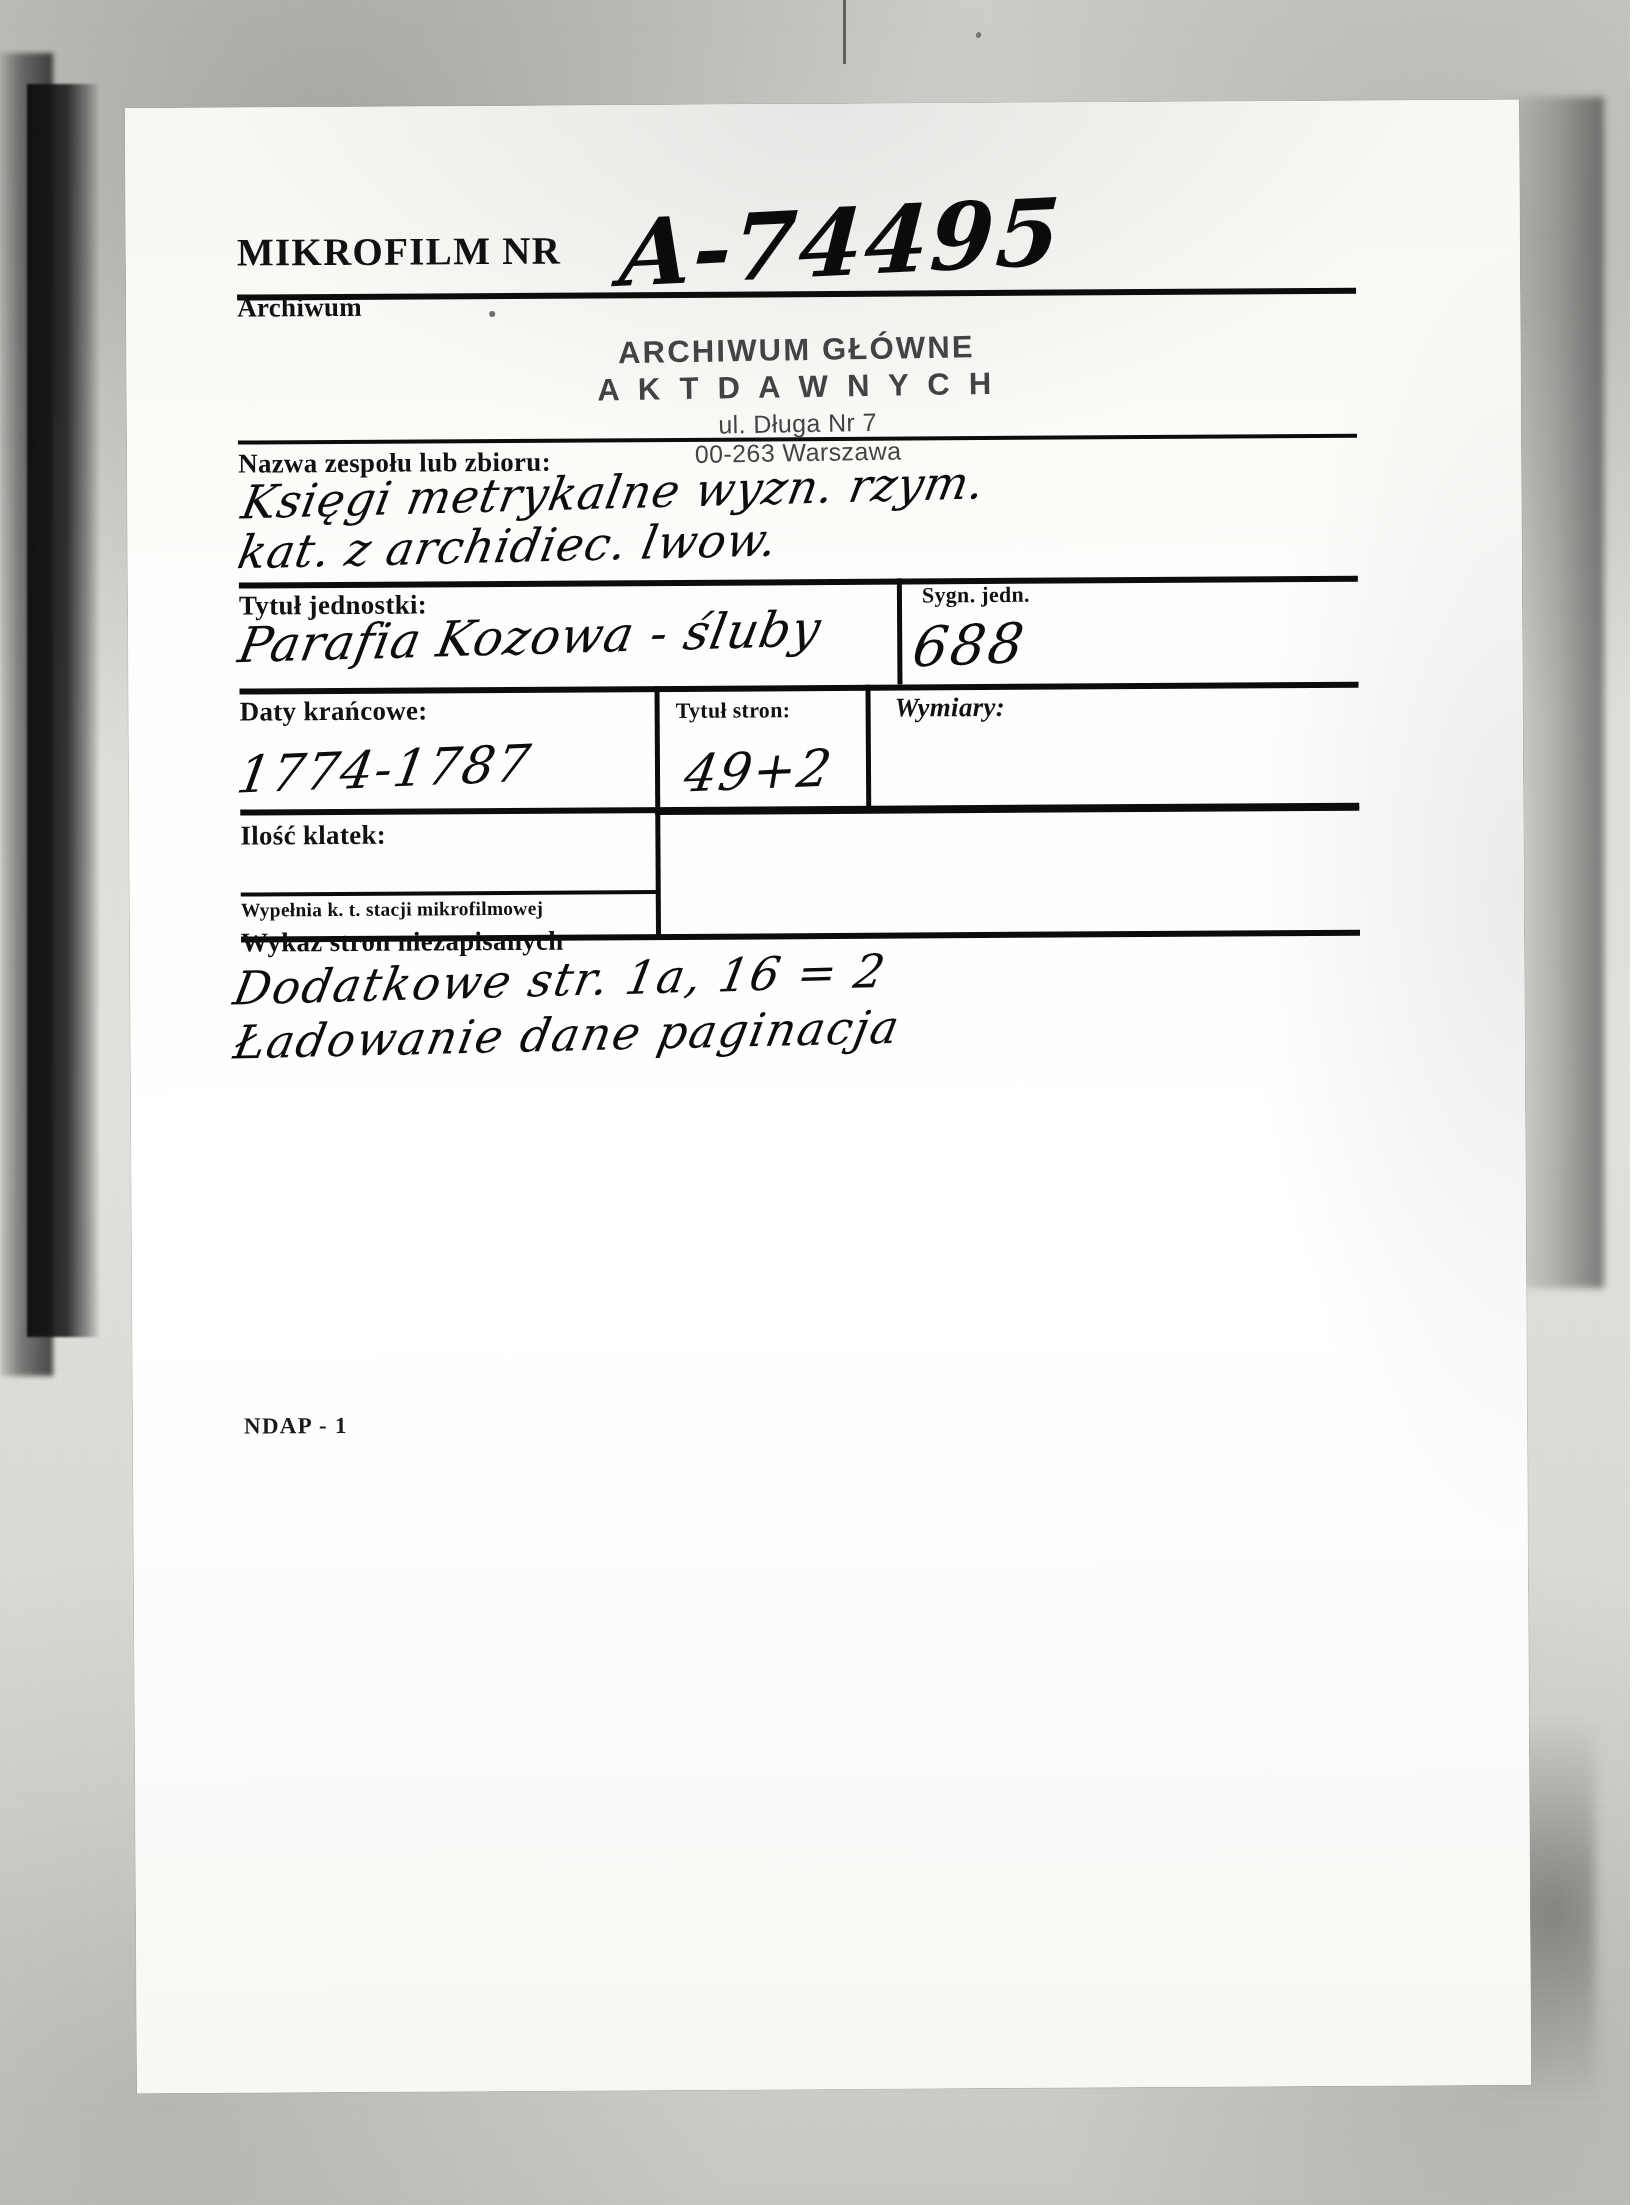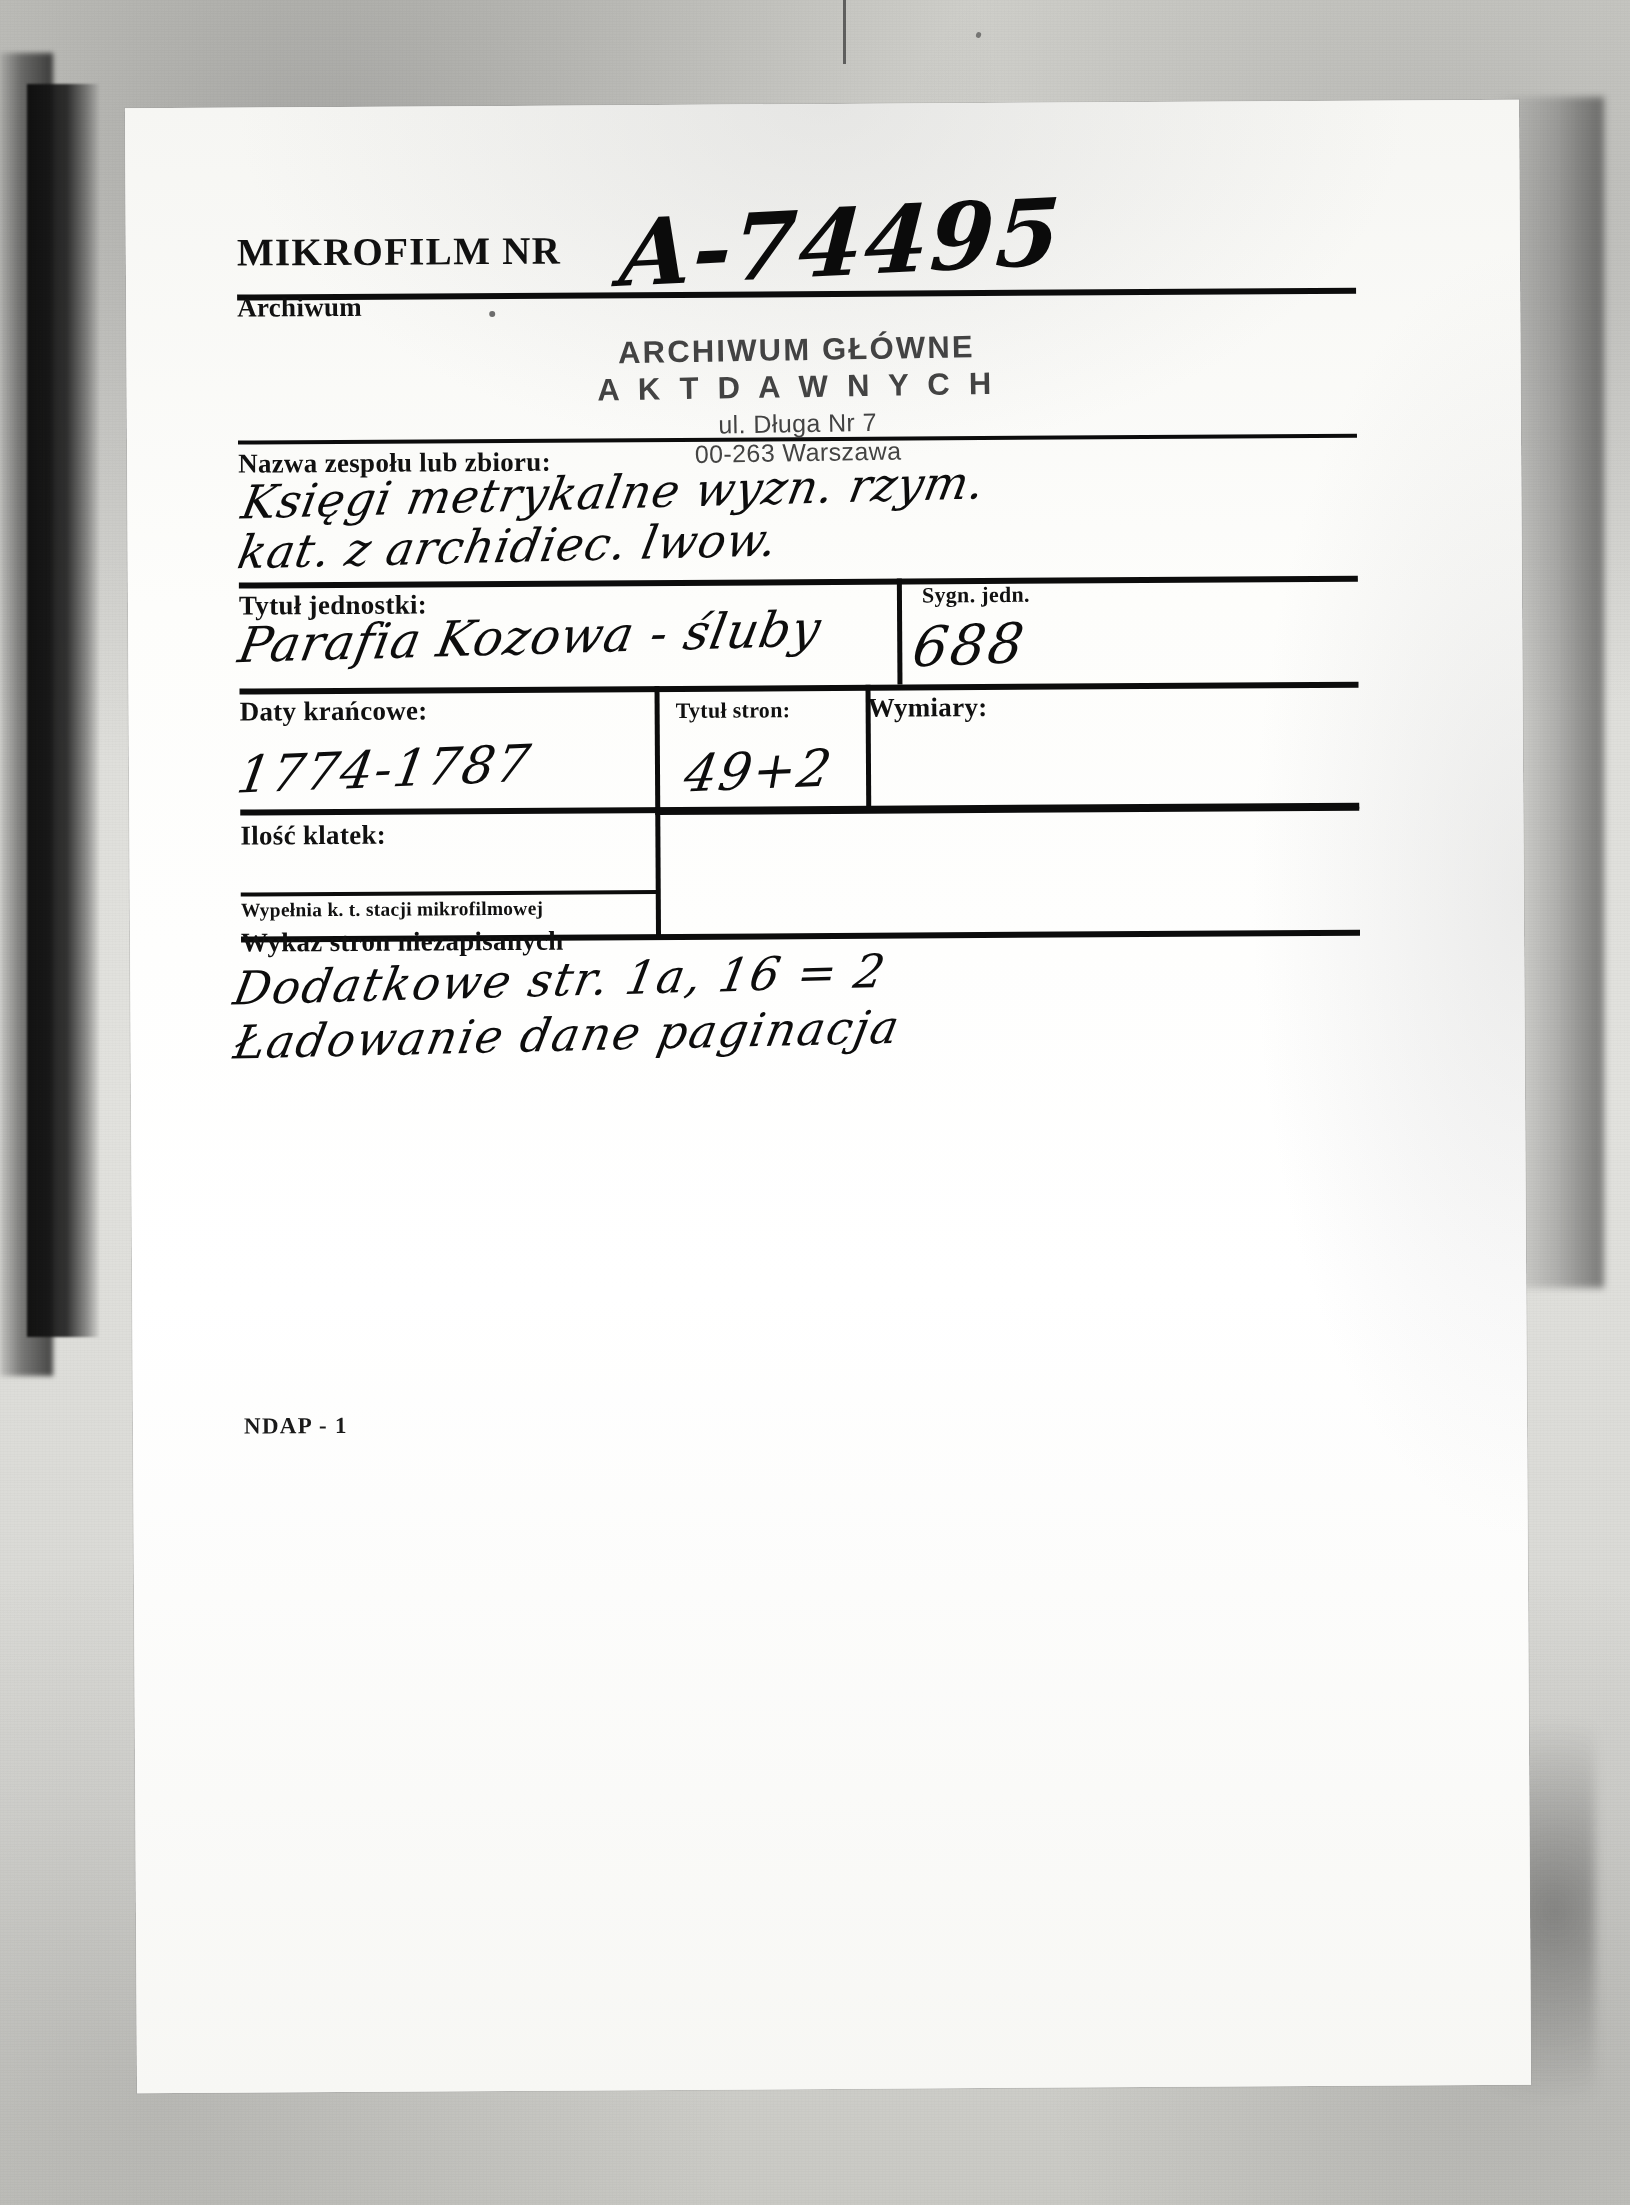--- a/index.html
+++ b/index.html
@@ -328,21 +328,21 @@
 
       <div class="vrule" style="left:672px; top:475px; height:106px;"></div>
 
       <div class="hand hw-tytul">Parafia Kozowa - śluby</div>
       <div class="hand hw-sygn">688</div>
 
       <div class="rule rule-thick" style="left:14px; top:581px; width:1119px;"></div>
 
       <div class="field-label" style="left:14px; top:589px;">Daty krańcowe:</div>
       <div class="field-label small-label" style="left:450px; top:593px;">Tytuł stron:</div>
-      <div class="field-label" style="left:642px; top:589px;">Wymiary:</div>
+      <div class="field-label" style="left:669px; top:589px;font-style:italic;">Wymiary:</div>
 
       <div class="vrule" style="left:429px; top:581px; height:125px;"></div>
       <div class="vrule" style="left:640px; top:581px; height:125px;"></div>
 
       <div class="hand hw-daty">1774-1787</div>
       <div class="hand hw-ilosc-stron">49+2</div>
 
       <div class="rule rule-thick" style="left:14px; top:702px; width:1119px;"></div>
       <div class="rule rule-thin" style="left:429px; top:706px; width:704px;"></div>
 

